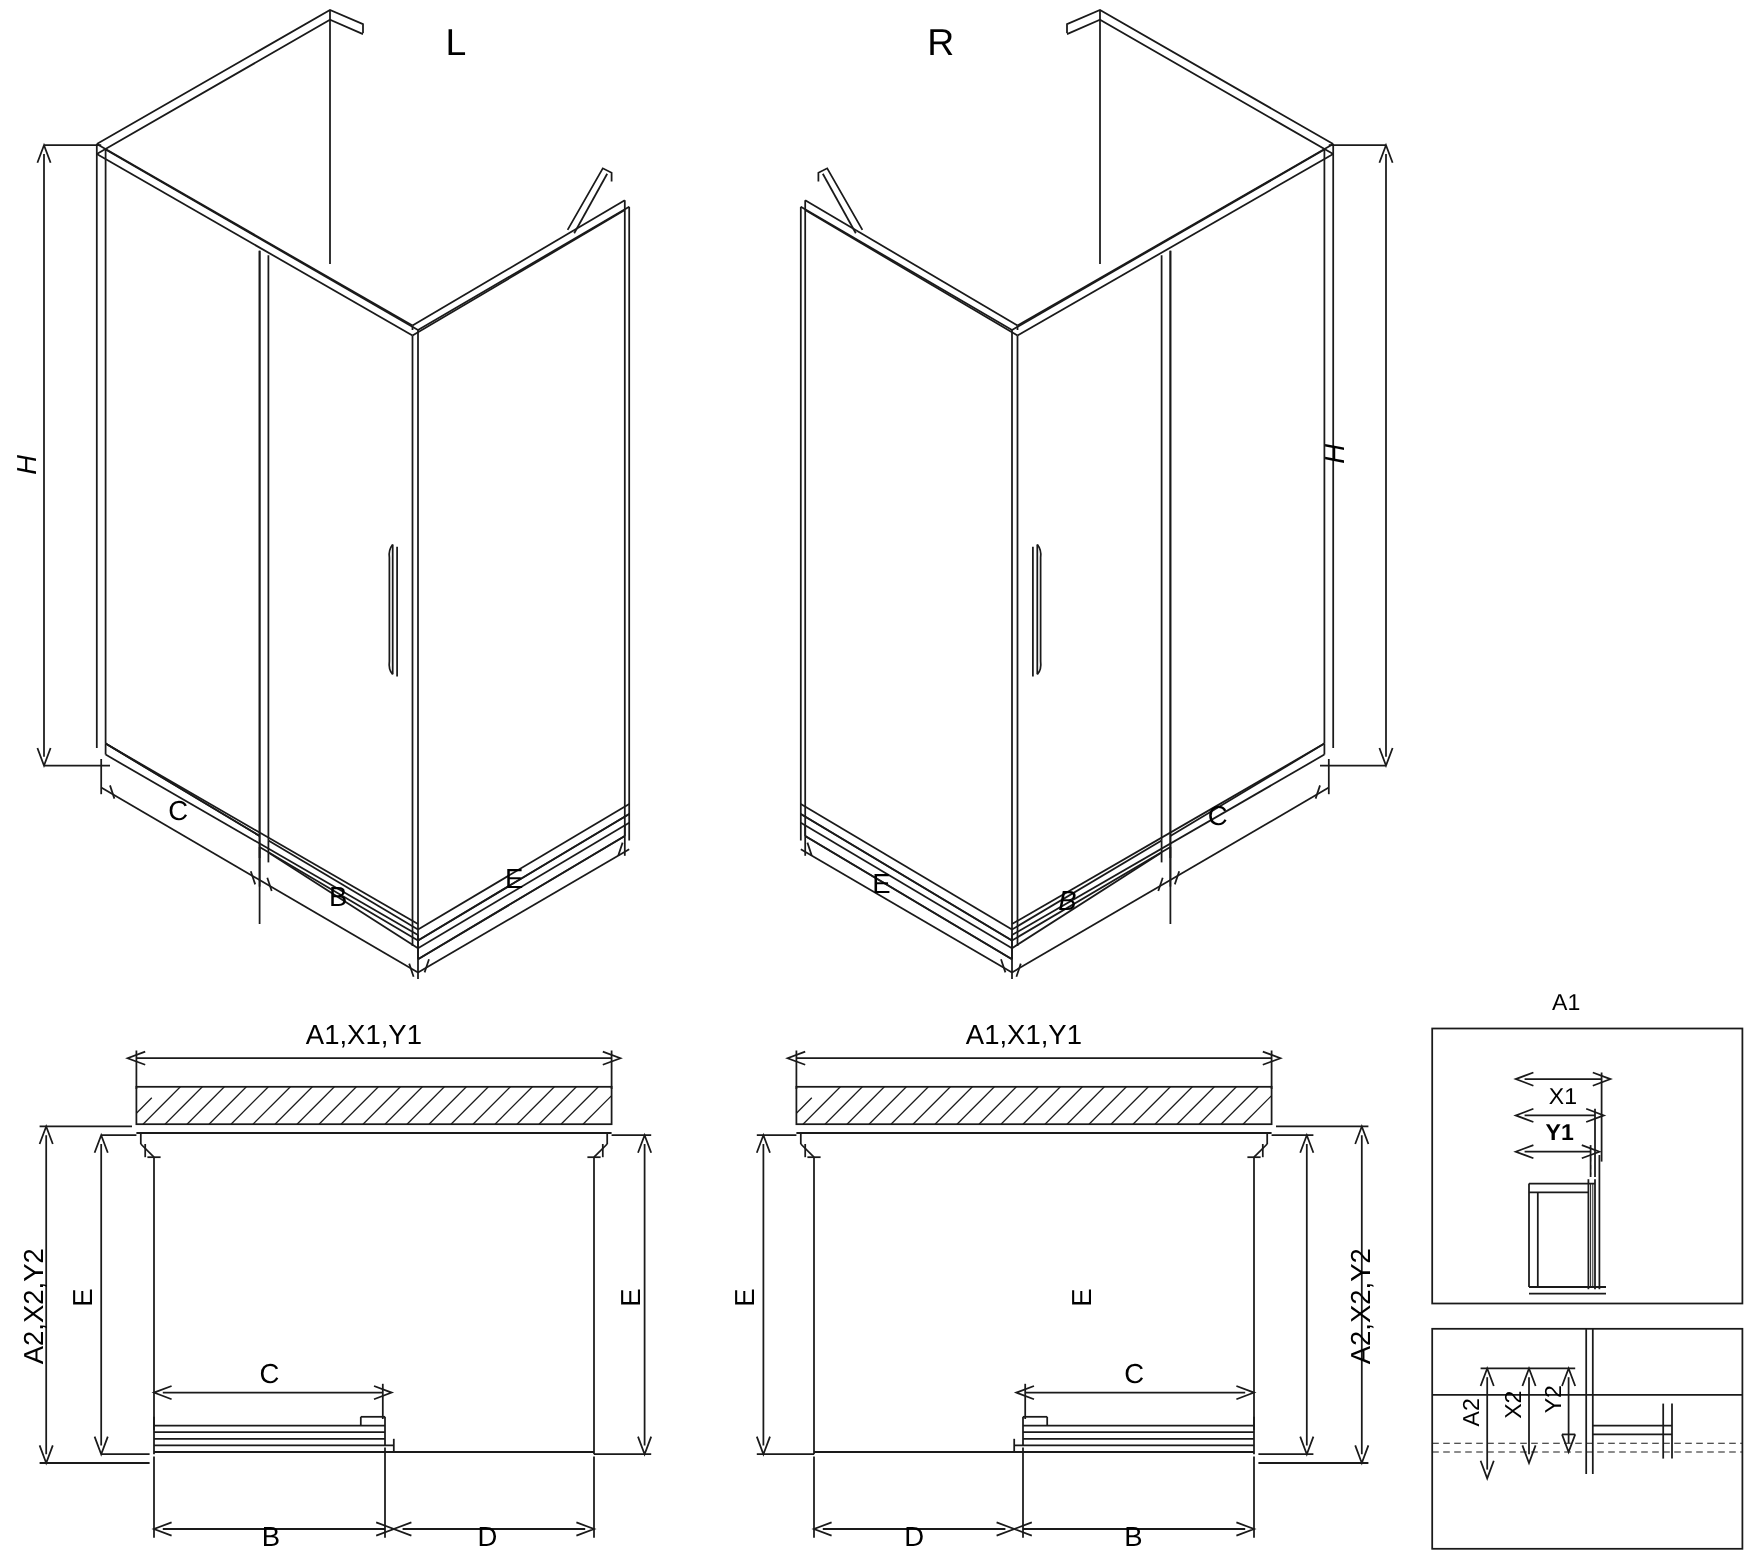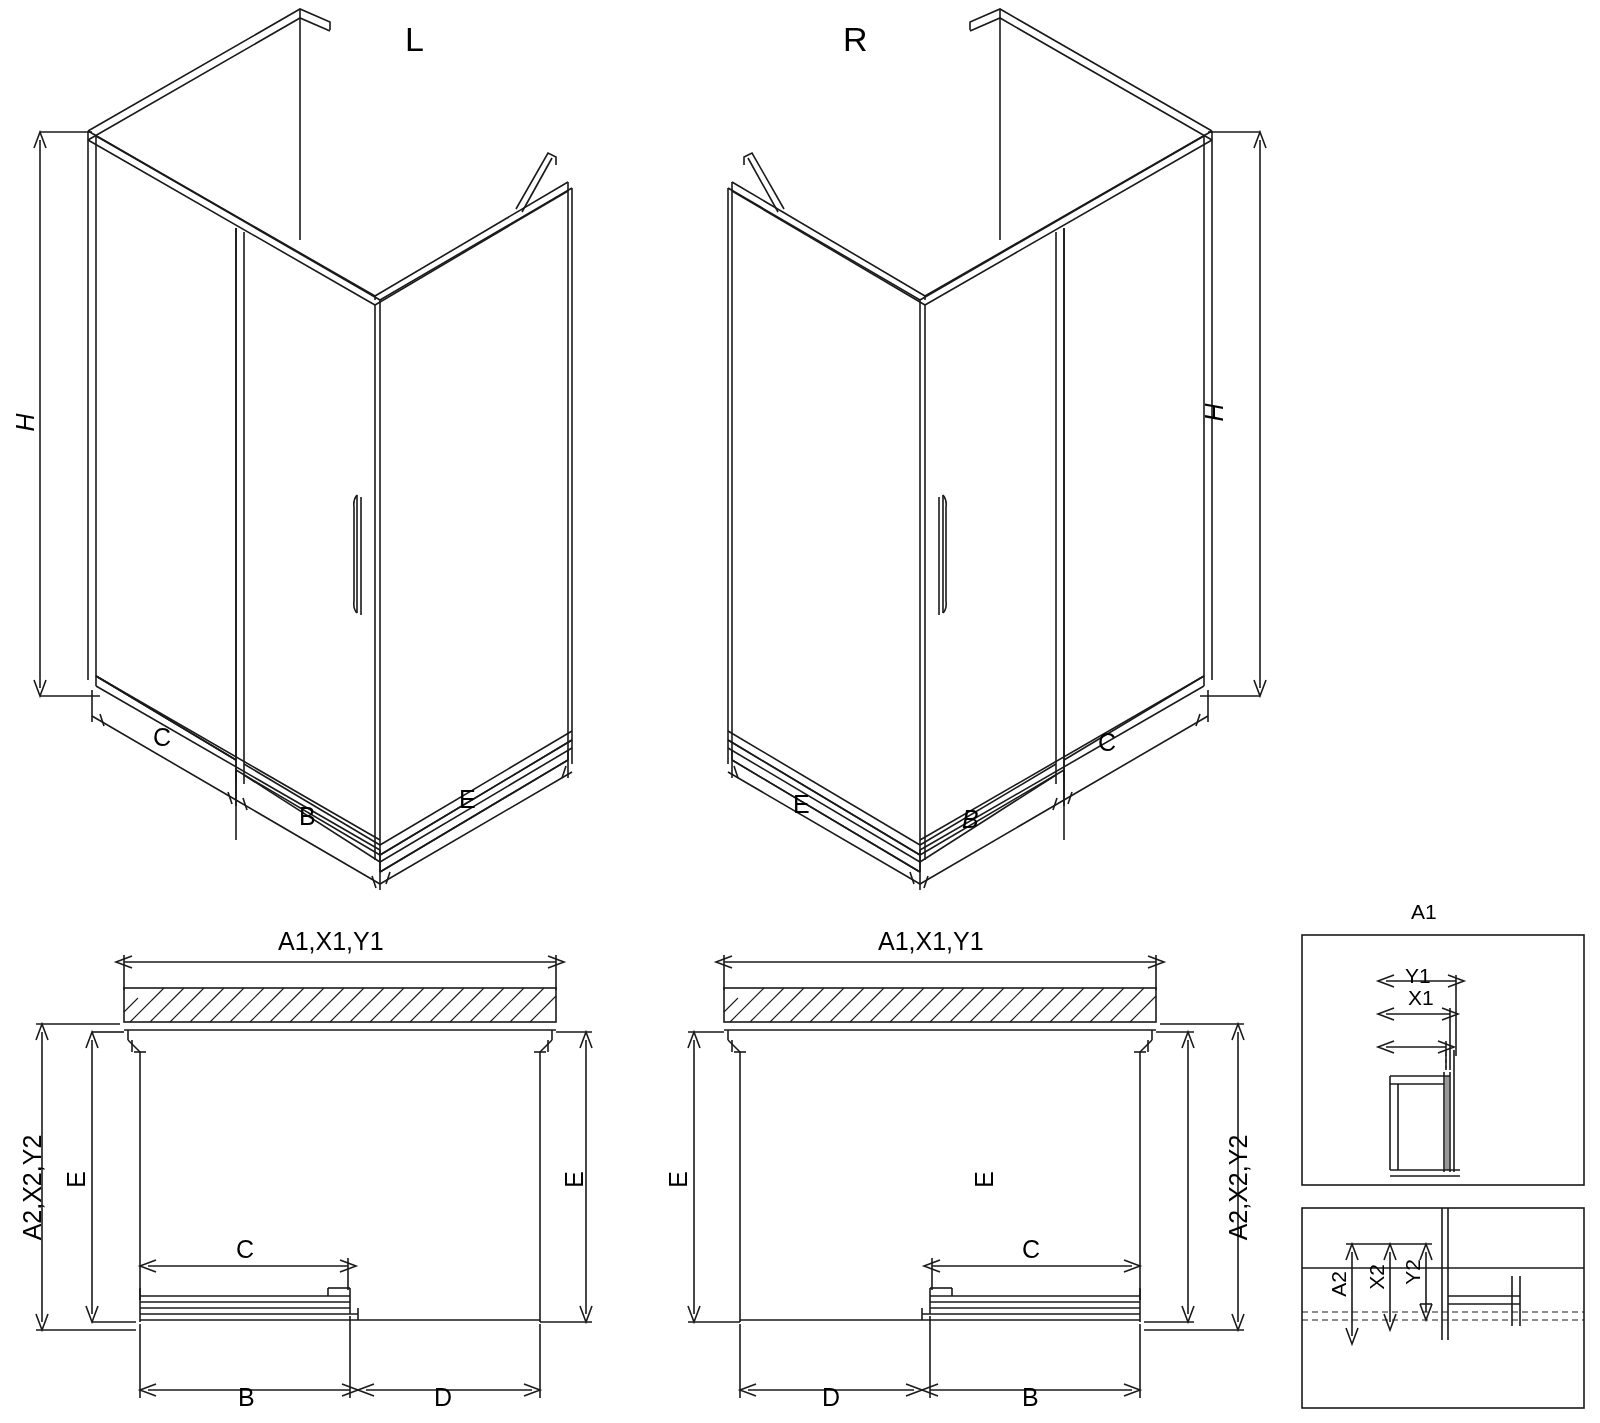--- a/index.html
+++ b/index.html
@@ -449,19 +449,19 @@
 <div class="lbl mid" style="left:236px;top:1235px;">C</div>
 <div class="lbl mid" style="left:1022px;top:1235px;">C</div>
 
 <div class="lbl mid" style="left:238px;top:1383px;">B</div>
 <div class="lbl mid" style="left:434px;top:1383px;">D</div>
 <div class="lbl mid" style="left:822px;top:1383px;">D</div>
 <div class="lbl mid" style="left:1022px;top:1383px;">B</div>
 
 <div class="lbl sm" style="left:1411px;top:900px;">A1</div>
 <div class="lbl sm" style="left:1408px;top:986px;">X1</div>
-<div class="lbl sm" style="left:1405px;top:964px;">Y1</div>
+<div class="lbl sm" style="left:1405px;top:1018px;font-weight:bold;">Y1</div>
 
 <div class="lbl sm rot90" style="left:1326px;top:1272px;">A2</div>
 <div class="lbl sm rot90" style="left:1364px;top:1265px;">X2</div>
 <div class="lbl sm rot90" style="left:1400px;top:1260px;">Y2</div>
 
 </div>
 
 </body></html>

